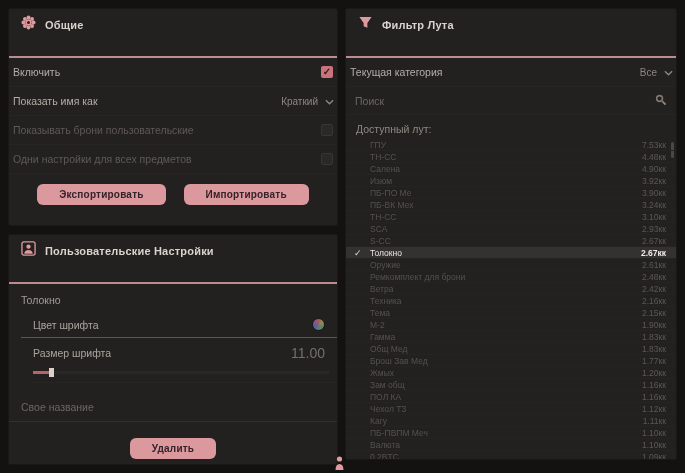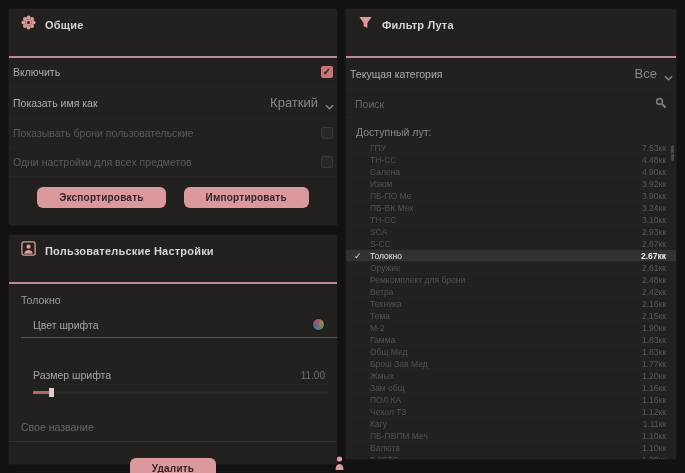--- a/index.html
+++ b/index.html
@@ -33,38 +33,38 @@
     padding:8px 4px; border-bottom:1px solid #272524;
     font-size:10.5px; color:#b3ada7;
   }
   .row.dim { color:#5e5955; }
 
   .checkbox { width:12px; height:12px; border-radius:2px; text-align:center;
     font-size:10px; line-height:12px; }
   .checkbox.checked { background:#c9737a; color:#2c1b1e; font-weight:bold; }
   .checkbox.unchecked { background:#2b2928; border:1px solid #383533; }
 
-  .select { display:flex; align-items:center; gap:7px; color:#8d8781; font-size:13px; cursor:default; }
+  .select { display:flex; align-items:center; gap:7px; color:#8d8781; font-size:10px; cursor:default; }
   .chev { width:8px; height:8px; display:inline-block; }
 
   .btn-row { display:flex; justify-content:center; gap:18px; padding:10px 12px; }
   .btn {
     background:#db989d; color:#342327; border:none; border-radius:6px;
     font-family:"Liberation Sans",sans-serif;
     font-size:10px; font-weight:bold; padding:5px 22px; letter-spacing:.2px;
   }
 
   
   .item-name { padding:10px 12px 5px 12px; font-size:10.5px; color:#a39d97; }
   .sub-row { margin-left:12px; display:flex; justify-content:space-between; align-items:center;
     padding:7px 12px 6px 12px; border-bottom:1px solid #15803d; font-size:10.5px; color:#aaa49e; }
   .color-wheel { width:13px; height:13px; border-radius:50%;
     background:conic-gradient(#b06a6a,#ab9a5e,#6f9a64,#5e8f96,#6a6ba8,#9a62a0,#b06a6a);
     opacity:.85; border:1px solid #1a1918; }
-  .size-value { color:#756f6a; font-size:10px; }
+  .size-value { color:#756f6a; font-size:14px; }
   .slider-row { margin-left:24px; padding:4px 12px 8px 0; border-bottom:1px solid #272524; }
   .slider-track { position:relative; height:3px; width:296px; background:#2a2827; }
   .slider-fill { position:absolute; left:0; top:0; height:3px; width:18px; background:#b5646b; }
   .slider-handle { position:absolute; left:16px; top:-3px; width:5px; height:9px; background:#d9d2cb; }
   .input-row { margin:8px 0 0 0; padding:6px 12px; border-bottom:1px solid #33302e; }
   .text-input { width:100%; background:transparent; border:none; outline:none;
     font-family:"Liberation Sans",sans-serif; font-size:10.5px; color:#b3ada7; }
   .text-input::placeholder { color:#6b6661; }
 
   
@@ -159,21 +159,21 @@
   </div>
   <div class="panel-underline"></div>
 
   <div class="item-name">Толокно</div>
 
   <div class="sub-row">
     <span>Цвет шрифта</span>
     <span class="color-wheel"></span>
   </div>
 
-  <div class="sub-row" style="border-bottom:none;margin-top:24px;">
+  <div class="sub-row" style="border-bottom:none;">
     <span>Размер шрифта</span>
     <span class="size-value">11.00</span>
   </div>
   <div class="slider-row">
     <div class="slider-track">
       <div class="slider-fill"></div>
       <div class="slider-handle"></div>
     </div>
   </div>
 

